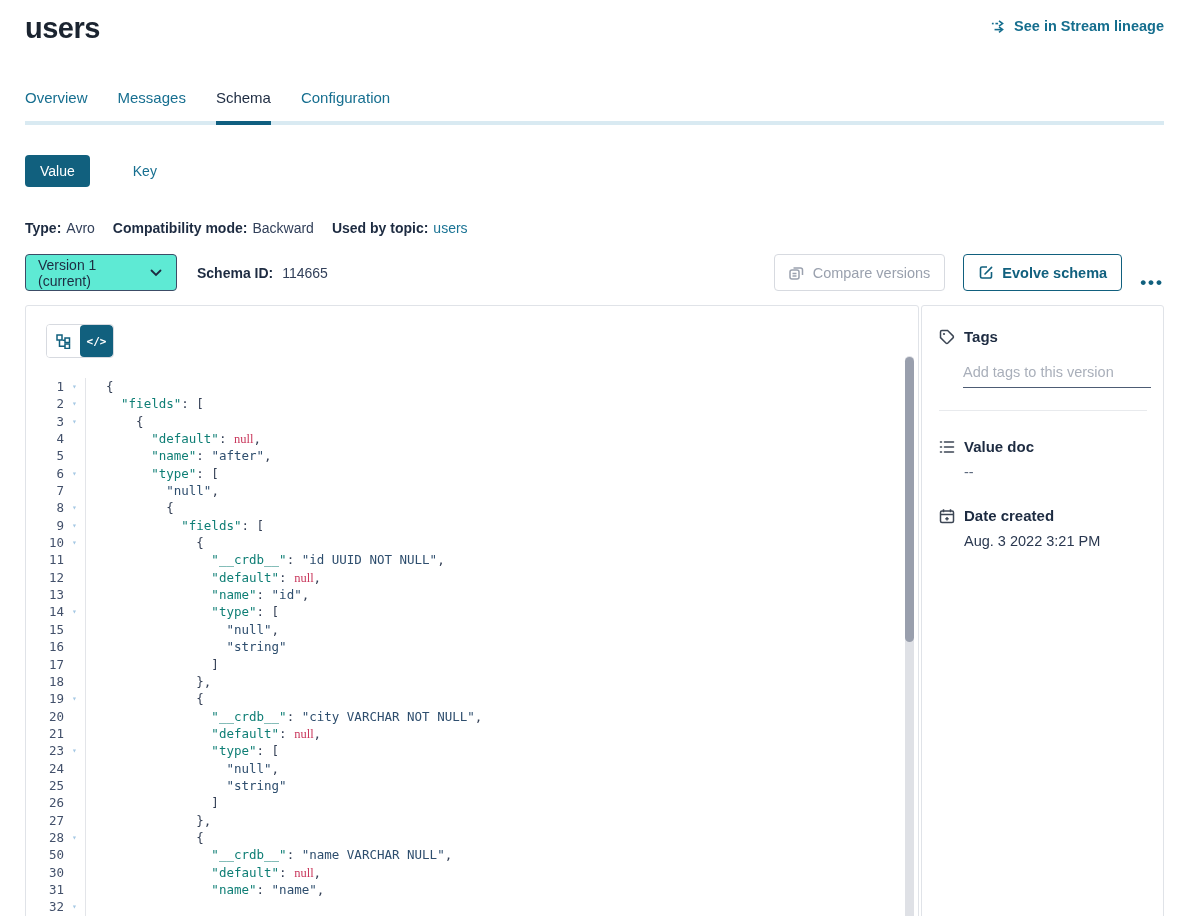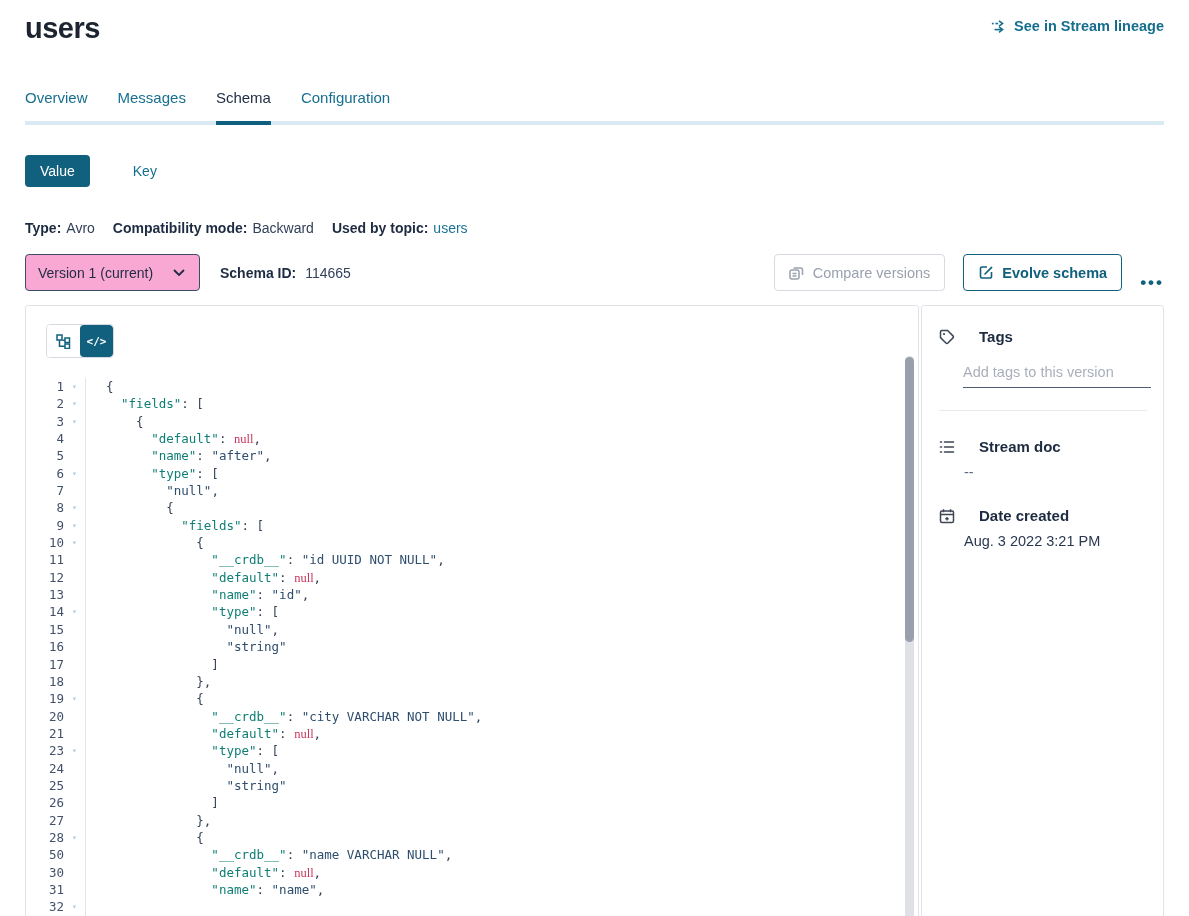--- a/index.html
+++ b/index.html
@@ -29,22 +29,22 @@
 
   
   .meta { display:flex; gap:18px; margin-top:33px; font-size:14px; align-items:center; }
   .meta b { font-weight:700; color:#1d2b41; }
   .meta span.val { color:#32405a; margin-left:5px; }
   .meta a { color:#1a7394; margin-left:5px; cursor:pointer; text-decoration:none; }
   .meta .grp { display:flex; align-items:center; }
 
   
   .controls { display:flex; align-items:center; margin-top:18px; }
-  .select { display:flex; align-items:center; justify-content:space-between; width:175px; height:37px;
-    border:1px solid #3c4c66; border-radius:4px; padding:0 12px; font-size:14px; color:#1d2b41; cursor:pointer; background:#f9a8d4; }
+  .select { display:flex; align-items:center; justify-content:space-between; width:152px; height:37px;
+    border:1px solid #3c4c66; border-radius:4px; padding:0 12px; font-size:14px; color:#1d2b41; cursor:pointer; background:#5eead4; }
   .schema-id { margin-left:20px; font-size:14px; }
   .schema-id b { font-weight:700; }
   .schema-id span { margin-left:5px; color:#32405a; }
   .right-ctl { margin-left:auto; display:flex; align-items:flex-end; gap:18px; }
   .btn-compare { display:flex; align-items:center; gap:8px; background:#fff; border:1px solid #d7dae0;
     color:#9aa1ae; border-radius:4px; height:37px; padding:0 14px; font-size:14.5px; font-family:inherit; cursor:default; }
   .btn-evolve { display:flex; align-items:center; gap:8px; background:#fff; border:1px solid #11607e;
     color:#11607e; border-radius:4px; height:37px; padding:0 14px; font-size:14.5px; font-weight:700; font-family:inherit; cursor:pointer; }
   .more { color:#11607e; font-size:17px; font-weight:700; letter-spacing:2px; cursor:pointer; line-height:1; }
 
@@ -69,21 +69,21 @@
   .tok-s { color:#2e4e6e; }
   .tok-u { color:#c9365b;font-family:Liberation Serif, serif; }
   .tok-x { color:#333f55; }
 
   
   .sbar { position:absolute; top:50px; right:4px; width:9px; bottom:0; background:#dfe1e6; border-radius:5px; }
   .sthumb { position:absolute; top:1px; left:0; width:9px; height:285px; background:#999fad; border-radius:5px; cursor:grab; }
 
   
   .sidebar { width:243px; flex:none; border:1px solid #e0e3e8; border-radius:3px; padding:22px 16px 0 17px; background:#fff; }
-  .sb-row { display:flex; align-items:flex-end; gap:24px; }
+  .sb-row { display:flex; align-items:flex-end; gap:9px; }
   .sb-title { font-size:15px; font-weight:700; color:#1d2b41; }
   .sb-icon { width:16px; height:16px; flex:none; display:flex; align-items:center; justify-content:center; }
   .tag-input { border:none; border-bottom:1px solid #4d5c74; width:188px; margin:17px 0 0 24px;
     font-size:14.5px; padding:2px 0 7px 0; color:#1d2b41; font-family:inherit; outline:none; }
   .tag-input::placeholder { color:#a9afba; }
   .divider { height:1px; background:#e8eaed; margin-top:22px; }
   .sb-val { margin:9px 0 0 25px; font-size:14.5px; color:#5d6a7e; }
   .sb-val.dark { color:#2a3850; }
   .mt26 { margin-top:27px; }
 </style>
@@ -377,21 +377,21 @@
       <div class="sb-row mt26">
         <span class="sb-icon">
           <svg width="16" height="14" viewBox="0 0 16 14">
             <g stroke="#3c4654" stroke-width="1.6" stroke-linecap="round">
               <path d="M1.5 2 h1 M5.5 2 h9"></path>
               <path d="M1.5 7 h1 M5.5 7 h9"></path>
               <path d="M1.5 12 h1 M5.5 12 h9"></path>
             </g>
           </svg>
         </span>
-        <span class="sb-title">Stream doc</span>
+        <span class="sb-title">Value doc</span>
       </div>
       <div class="sb-val">--</div>
 
       <div class="sb-row mt26">
         <span class="sb-icon">
           <svg width="16" height="16" viewBox="0 0 16 16">
             <rect x="1.5" y="3" width="13" height="11.5" rx="1.5" fill="none" stroke="#3c4654" stroke-width="1.5"></rect>
             <path d="M4.5 1.2 v3 M11.5 1.2 v3 M1.5 6.5 h13" stroke="#3c4654" stroke-width="1.5"></path>
             <path d="M8 9 v3.4 M6.3 10.7 h3.4" stroke="#3c4654" stroke-width="1.4"></path>
           </svg>

